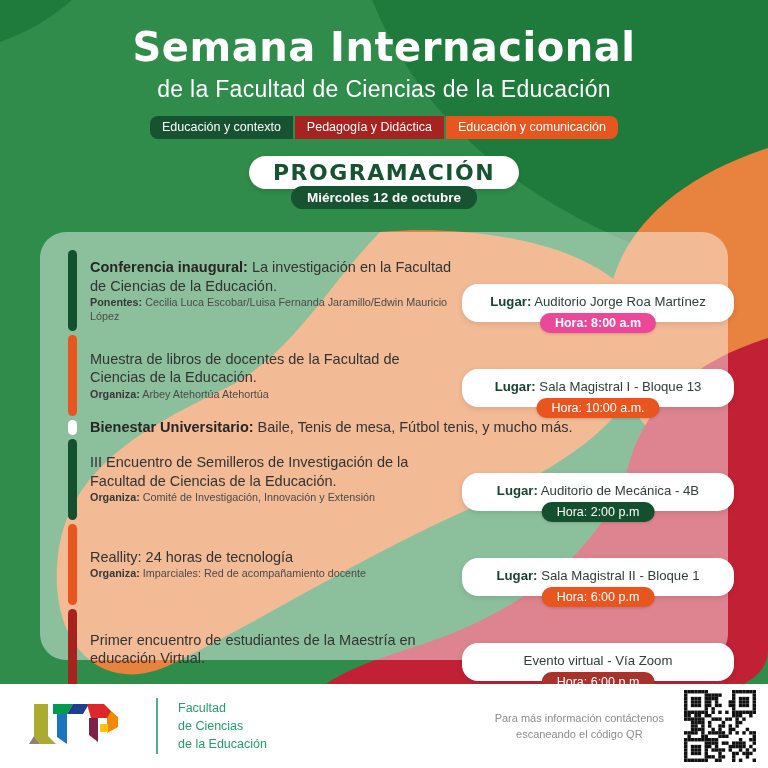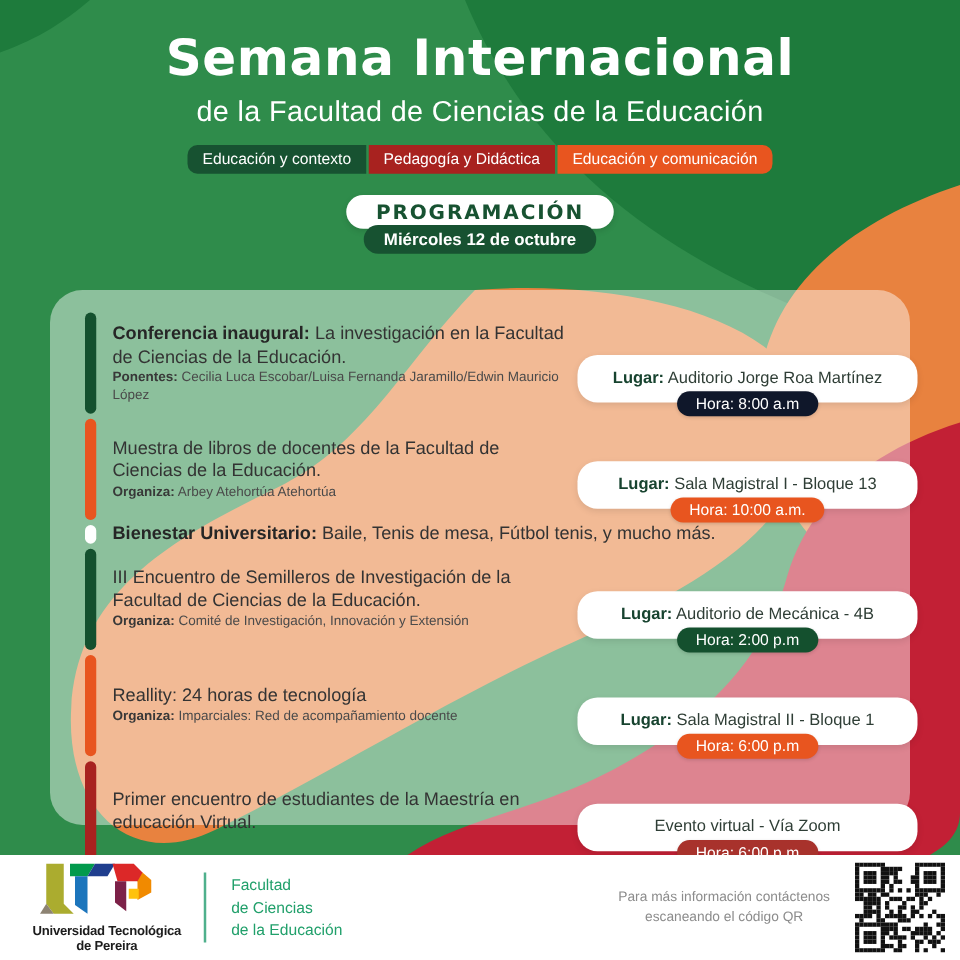--- a/index.html
+++ b/index.html
@@ -18,21 +18,21 @@
   .subtitle{margin-top:6px;font-size:23px;color:#ffffff;font-weight:400;letter-spacing:.3px;}
   .tags{margin-top:13px;display:flex;justify-content:center;gap:2px;}
   .tag{
     color:#fff;font-size:12.5px;font-weight:500;padding:4px 12px;line-height:1.2;
   }
   .tag:first-child{border-radius:8px 0 0 8px;}
   .tag:last-child{border-radius:0 8px 8px 0;}
   .prog-wrap{margin-top:17px;display:flex;flex-direction:column;align-items:center;}
   .prog-pill{
     background:#ffffff;border-radius:20px;padding:4px 24px;
-    font-family:"DejaVu Sans",sans-serif;font-weight:800;font-size:16px;
+    font-family:"DejaVu Sans",sans-serif;font-weight:800;font-size:22px;
     color:#175231;letter-spacing:1.5px;box-shadow:0 2px 5px rgba(0,0,0,.12);
   }
   .date-pill{
     margin-top:-3px;background:#175231;border-radius:12px;padding:4px 16px;
     color:#fff;font-weight:700;font-size:13.5px;z-index:4;
   }
   
   .panel-bg{
     position:absolute;left:40px;top:232px;width:688px;height:428px;
     background:rgba(255,255,255,0.45);border-radius:26px;z-index:1;
@@ -109,21 +109,21 @@
 
   <div class="event">
     <div class="ev-bar" style="background: rgb(20, 80, 46);"></div>
     <div class="ev-text">
       <div class="ev-title"><b>Conferencia inaugural:</b><span> La investigación en la Facultad de Ciencias de la Educación.</span></div>
       <div class="ev-meta"><b>Ponentes:</b><span> Cecilia Luca Escobar/Luisa Fernanda Jaramillo/Edwin Mauricio López</span></div>
     </div>
     <div class="ev-card-wrap">
       <div class="ev-card">
         <div class="ev-loc"><b>Lugar:</b><span> Auditorio Jorge Roa Martínez</span></div>
-        <div class="ev-time" style="background: #0f172a;">Hora: 8:00 a.m</div>
+        <div class="ev-time" style="background: #ec4899; font-weight: bold;">Hora: 8:00 a.m</div>
       </div>
     </div>
   </div>
 
   <div class="event">
     <div class="ev-bar" style="background: rgb(232, 85, 31);"></div>
     <div class="ev-text">
       <div class="ev-title"><b></b><span>Muestra de libros de docentes de la Facultad de Ciencias de la Educación.</span></div>
       <div class="ev-meta"><b>Organiza:</b><span> Arbey Atehortúa Atehortúa</span></div>
     </div>
@@ -193,24 +193,20 @@
       <path d="M8,2 L22,2 L22,34 L30,42 L14,42 L8,34 Z" fill="#ABAC2F"></path>
       <path d="M8,34 L14,42 L3,42 Z" fill="#8D8373"></path>
       <path d="M27,2 L47,2 L41,12 L27,12 Z" fill="#029A4D"></path>
       <path d="M31,12 L41,12 L41,42 L31,35 Z" fill="#1C75BC"></path>
       <path d="M47,2 L63,2 L57,12 L41,12 Z" fill="#1F3E8E"></path>
       <path d="M61,2 L78,2 L85,9 L85,16 L65,16 Z" fill="#DC2828"></path>
       <path d="M85,9 L92,15 L92,25 L81,31 L81,16 Z" fill="#F18A00"></path>
       <path d="M74,22 L82,22 L82,30 L74,30 Z" fill="#FFC20D"></path>
       <path d="M63,16 L72,16 L72,40 L63,33 Z" fill="#7C2148"></path>
     </svg>
-    <div class="logo-caption">
-      <div>Universidad Tecnológica</div>
-      <div>de Pereira</div>
-    </div>
   </div>
   <div class="footer-divider"></div>
   <div class="faculty-text">
     <div>Facultad</div>
     <div>de Ciencias</div>
     <div>de la Educación</div>
   </div>
   <div class="footer-spacer"></div>
   <div class="info-text">
     <div>Para más información contáctenos</div>

